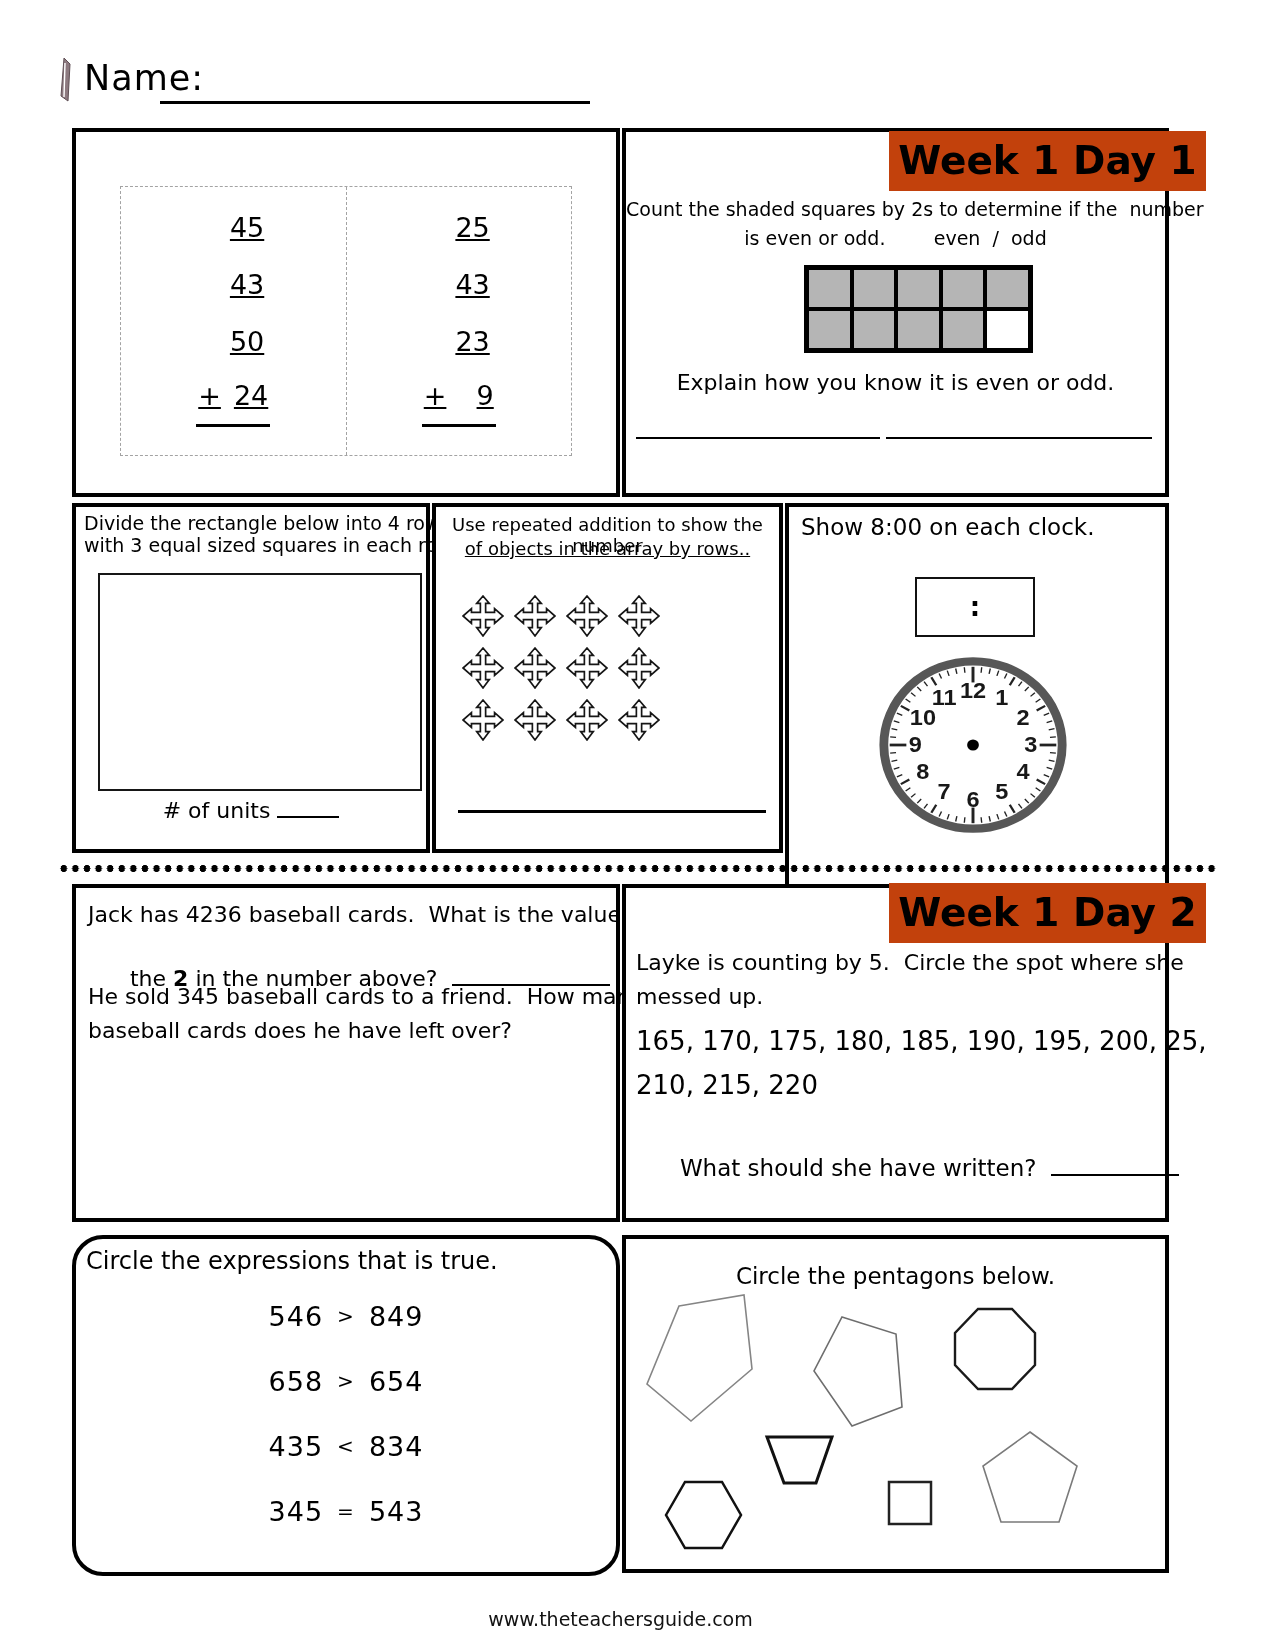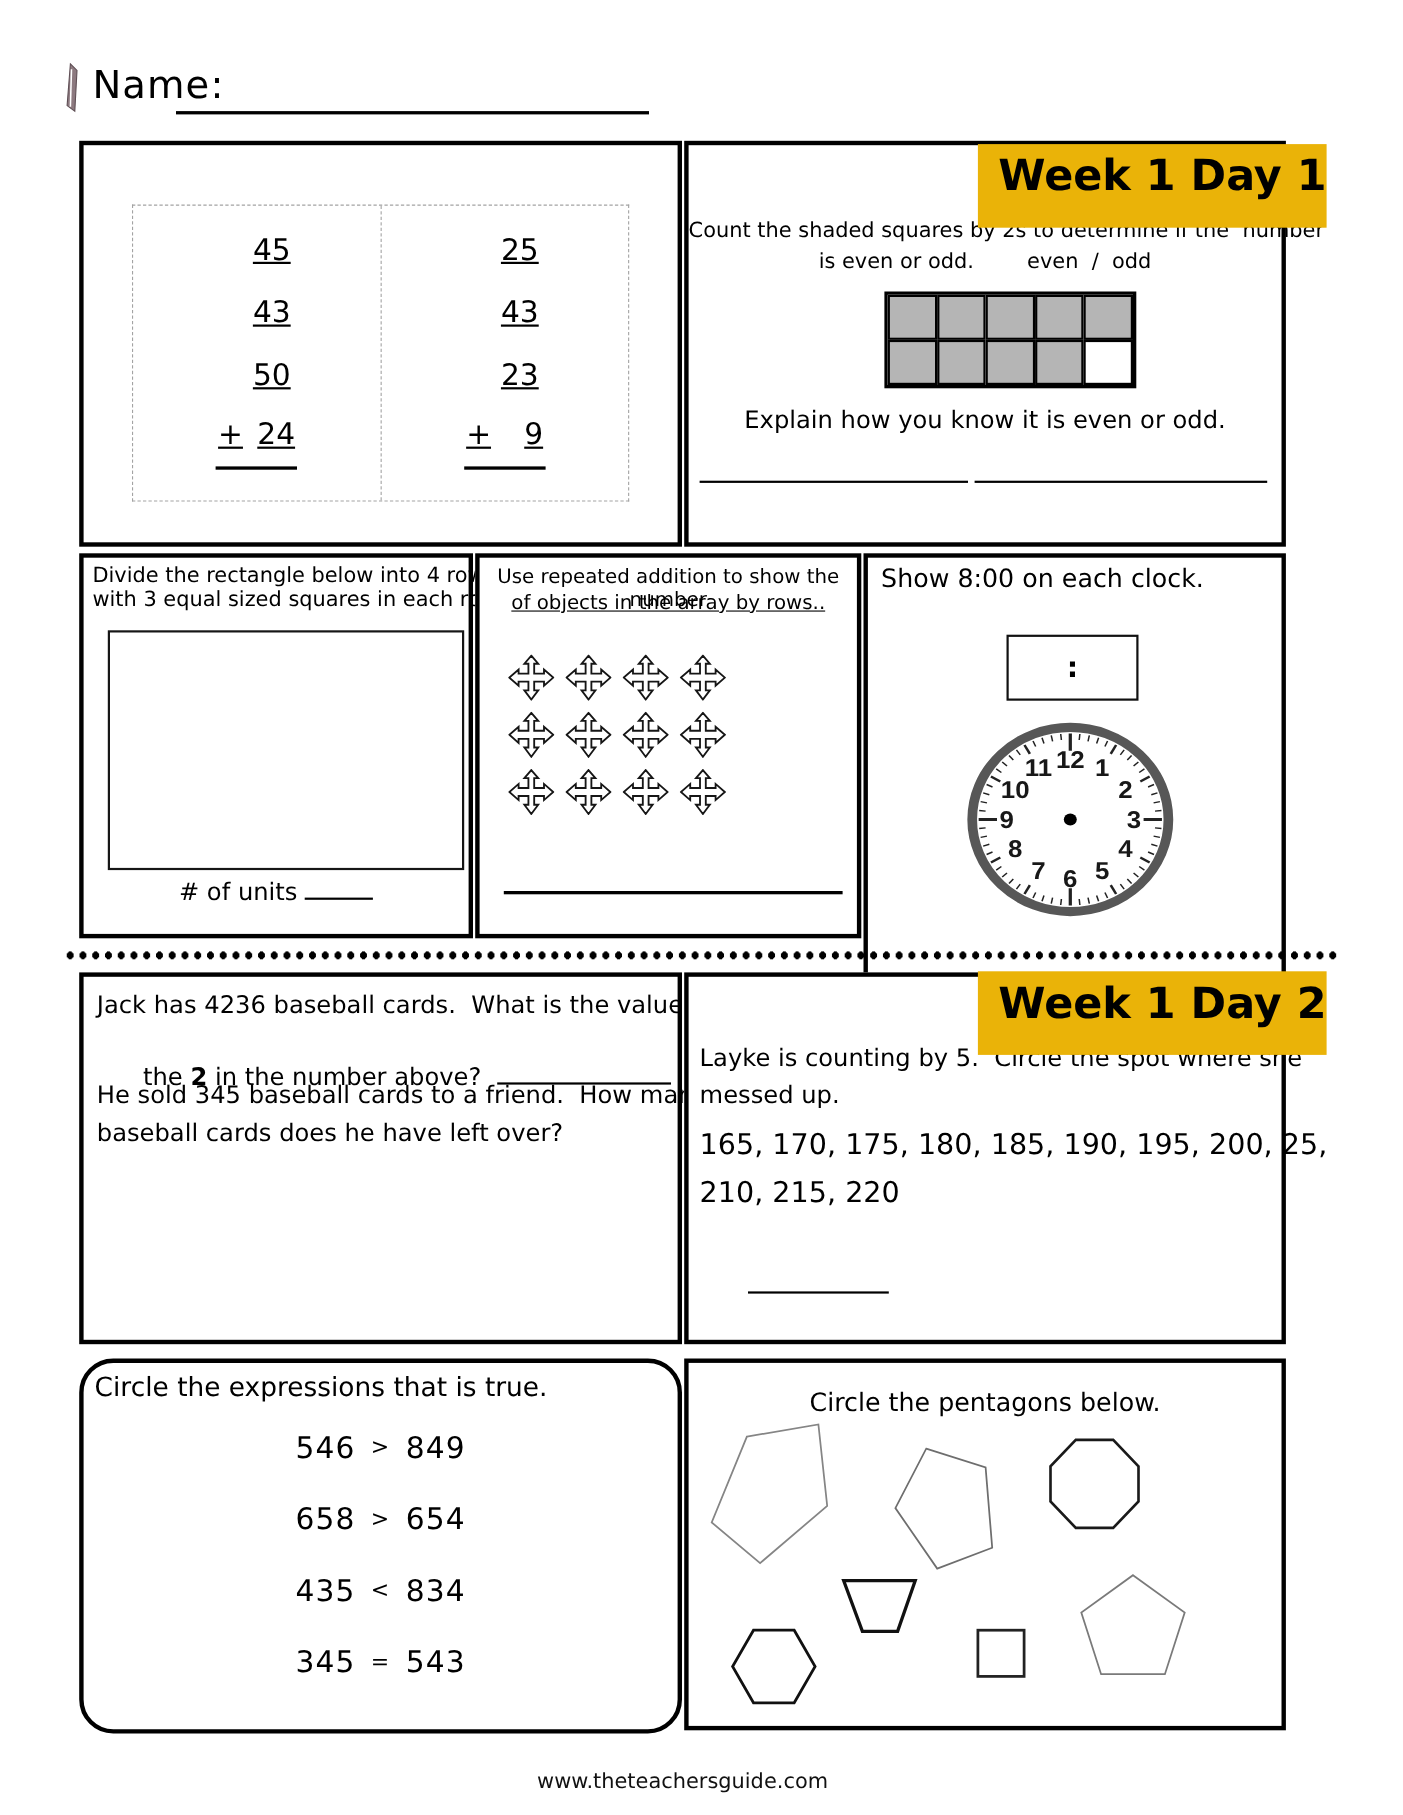--- a/index.html
+++ b/index.html
@@ -5,22 +5,22 @@
   html,body{margin:0;padding:0;background:#fff;}
   .page{position:relative;width:1275px;height:1650px;background:#ffffff;
         font-family:"DejaVu Sans",sans-serif;color:#000;overflow:hidden;}
   .abs{position:absolute;}
   .panel{position:absolute;border:4px solid #000;background:#fff;box-sizing:border-box;}
   .center{text-align:center;}
   
   .name-label{position:absolute;left:84px;top:58px;font-size:35px;letter-spacing:1px;}
   .name-line{position:absolute;left:160px;top:101px;width:430px;height:3px;background:#000;}
   
-  .day-header{position:absolute;left:263px;width:317px;height:76px;background:#eab308;
-              font-size:39px;font-weight:600;text-align:right;line-height:60px;z-index:3;}
+  .day-header{position:absolute;left:263px;width:317px;height:60px;background:#c2410c;
+              font-size:39px;font-weight:600;text-align:center;line-height:60px;z-index:3;}
   
   .dashed-box{position:absolute;left:44px;top:54px;width:452px;height:270px;
               border:1px dashed #a3a3a3;display:flex;box-sizing:border-box;}
   .add-half{flex:1;display:flex;justify-content:center;box-sizing:border-box;padding-top:12px;text-decoration:underline;}
   .add-half:first-child{border-right:1px dashed #a3a3a3;}
   .add-stack{width:74px;}
   .add-num{font-size:27px;height:57px;line-height:57px;text-align:right;padding-right:6px;}
   .add-last{font-size:27px;height:52px;line-height:52px;display:flex;
             justify-content:space-between;border-bottom:3px solid #000;padding:0 2px 2px 2px;}
   
@@ -259,21 +259,21 @@
     <div class="tline" style="top:130px;">baseball cards does he have left over?</div>
   </div>
 
   <div class="panel" style="left:622px;top:884px;width:547px;height:338px;overflow:visible;">
     <div class="day-header" style="top:-5px;">Week 1 Day 2</div>
     <div class="tline" style="top:62px;left:10px;">Layke is counting by 5.  Circle the spot where she</div>
     <div class="tline" style="top:96px;left:10px;">messed up.</div>
     <div class="bignums" style="top:138px;">165, 170, 175, 180, 185, 190, 195, 200, 25,</div>
     <div class="bignums" style="top:182px;">210, 215, 220</div>
     <div class="tline" style="top:236px;left:10px;font-size:23px;">
-      <span class="blank" style="width:128px;"></span>
+      <span>What should she have written?  </span><span class="blank" style="width:128px;"></span>
     </div>
   </div>
 
   <div class="panel" style="left:72px;top:1235px;width:548px;height:341px;border-radius:31px;">
     <div class="tline" style="top:8px;left:10px;font-size:24px;">Circle the expressions that is true.</div>
     <div id="expr-list">
         <div class="expr-row" style="top: 62px;"><span>546</span><span class="op">&gt;</span><span>849</span></div>
         <div class="expr-row" style="top: 127px;"><span>658</span><span class="op">&gt;</span><span>654</span></div>
         <div class="expr-row" style="top: 192px;"><span>435</span><span class="op">&lt;</span><span>834</span></div>
         <div class="expr-row" style="top: 257px;"><span>345</span><span class="op">=</span><span>543</span></div>

